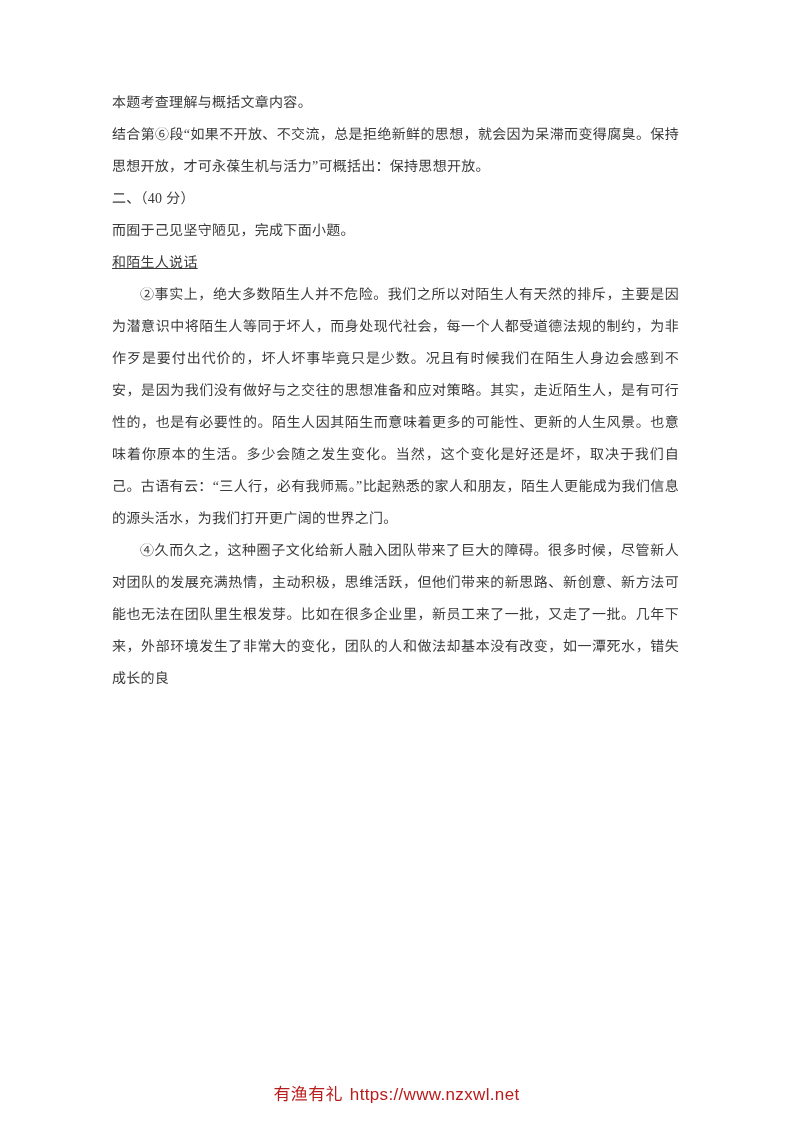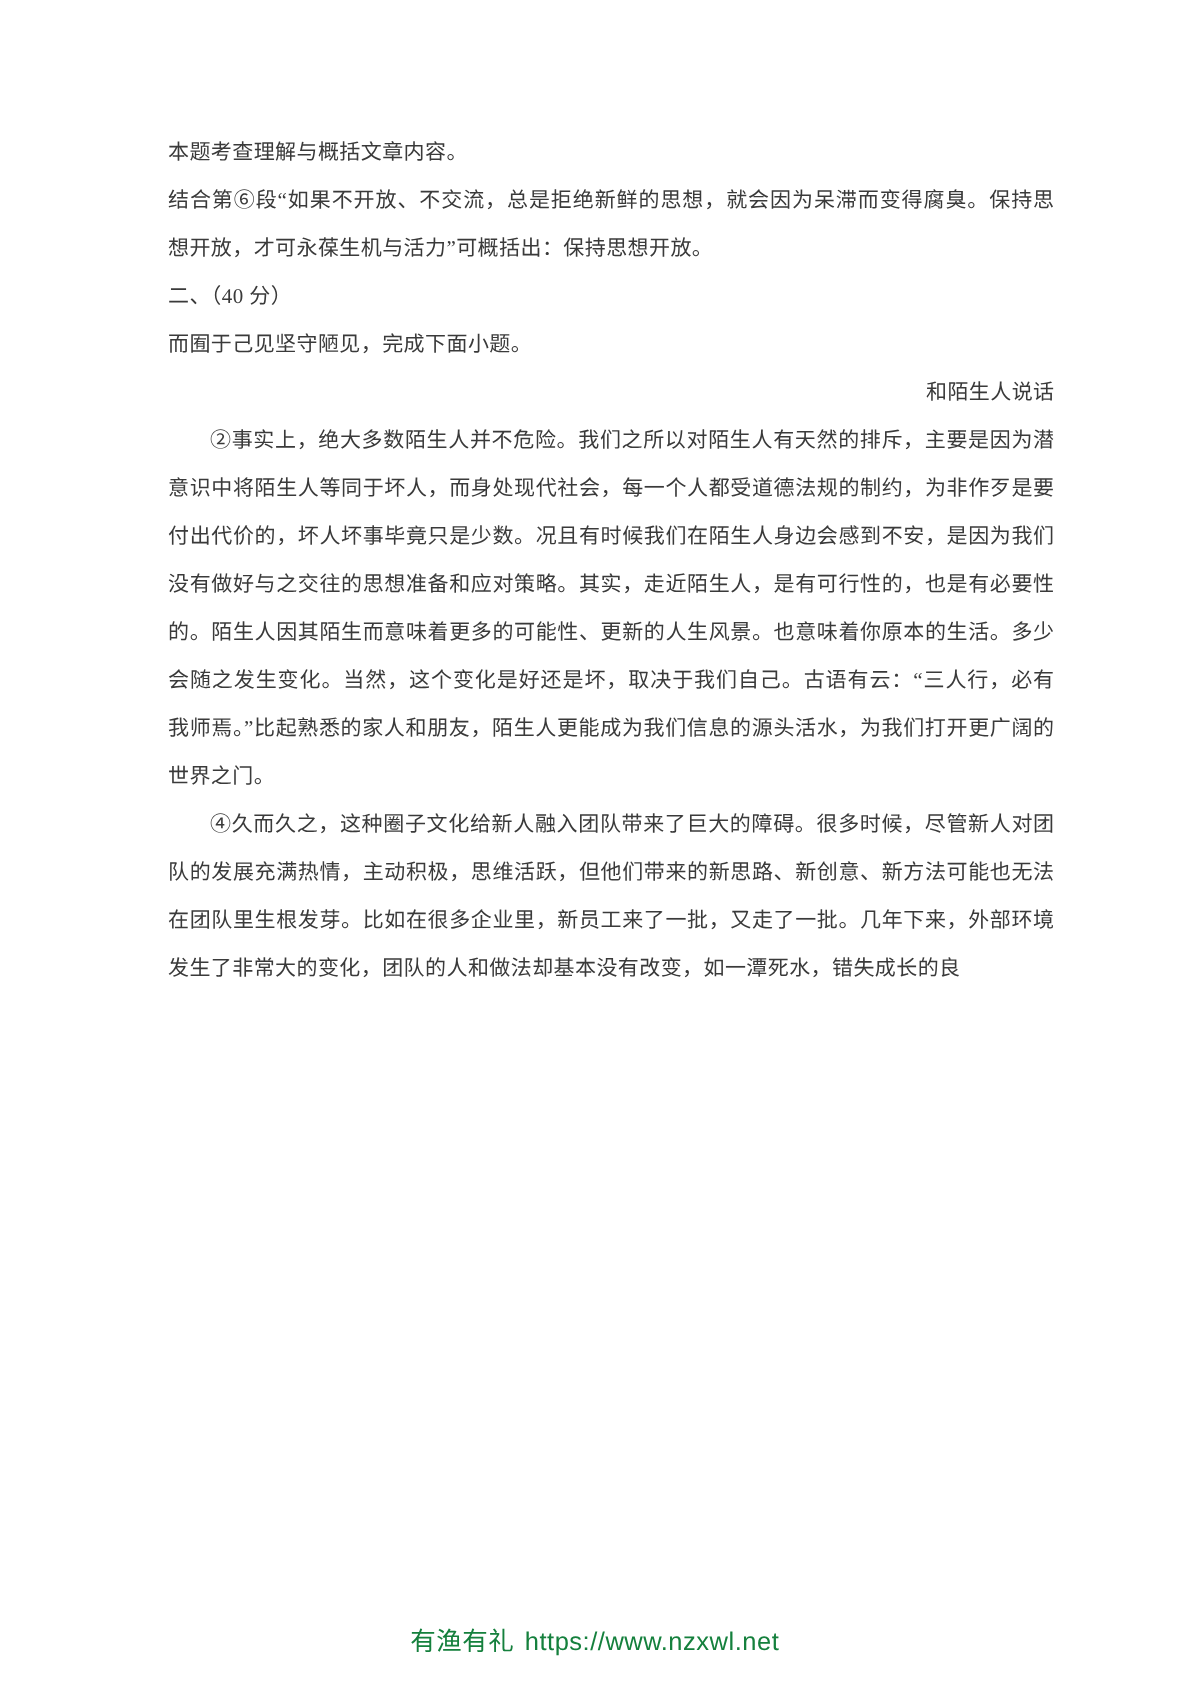--- a/index.html
+++ b/index.html
@@ -7,51 +7,52 @@
     padding: 0;
     background: #ffffff;
   }
   .page {
     position: relative;
     width: 793px;
     height: 1122px;
     margin: 0 auto;
     background: #ffffff;
     box-sizing: border-box;
-    padding: 87px 90px 0 112px;
+    padding: 87px 114px 0 112px;
     overflow: hidden;
   }
   .doc {
     font-family: "Liberation Serif", "DejaVu Serif", serif;
     font-size: 14px;
     line-height: 32px;
     color: #3a3a3a;
     text-align: justify;
     letter-spacing: 0.02em;
   }
   .doc p {
     margin: 0;
     padding: 0;
   }
   .para-indent {
     text-indent: 2em;
   }
   .article-title {
-    text-align: right;
+    text-align: left;
+    text-decoration: underline;
   }
   .page-footer {
     position: absolute;
     left: 0;
     right: 0;
     bottom: 16px;
     text-align: center;
     font-family: "Liberation Sans", "DejaVu Sans", sans-serif;
     font-size: 17px;
     line-height: 22px;
-    color: #15803d;
+    color: #b91c1c;
     letter-spacing: 0.02em;
   }
   .page-footer .site-name {
     margin-right: 7px;
   }
 </style>
 </head>
 <body>
 
 <div class="page">

